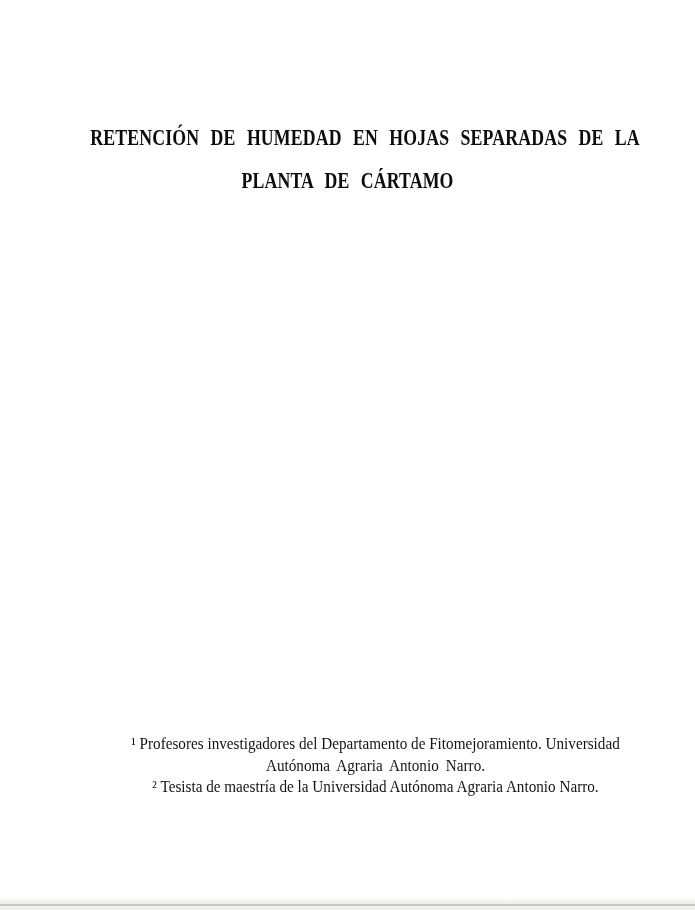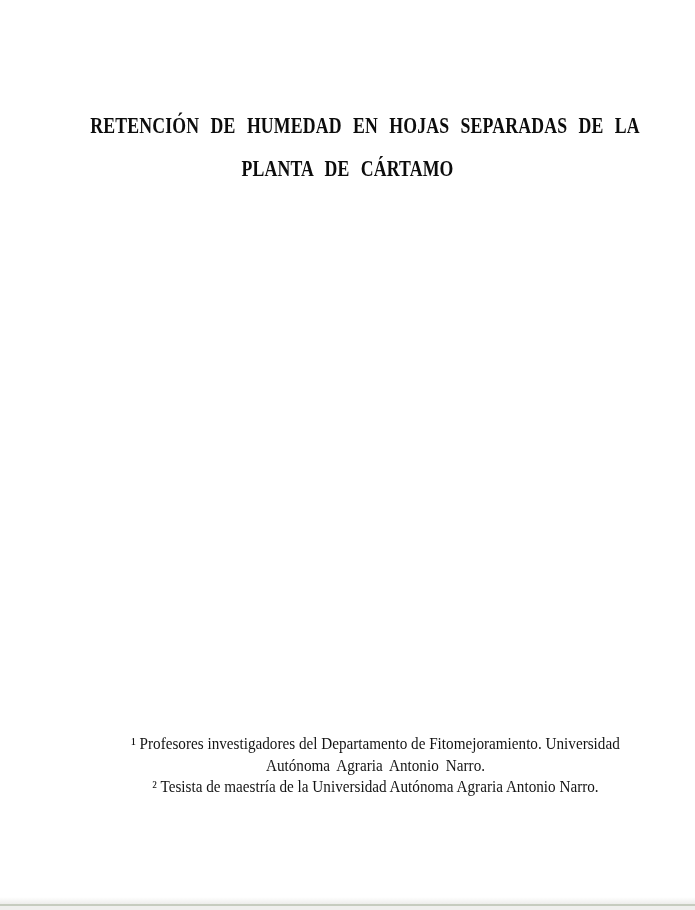--- a/index.html
+++ b/index.html
@@ -17,21 +17,21 @@
   .page {
     position: relative;
     width: 695px;
     height: 910px;
     background: #ffffff;
   }
 
   
   .title {
     position: absolute;
-    top: 104px;
+    top: 116px;
     left: 0;
     width: 695px;
     margin: 0;
     text-align: center;
     font-size: 24px;
     font-weight: bold;
     color: #0c0c0c;
   }
   .title-line {
     display: block;

